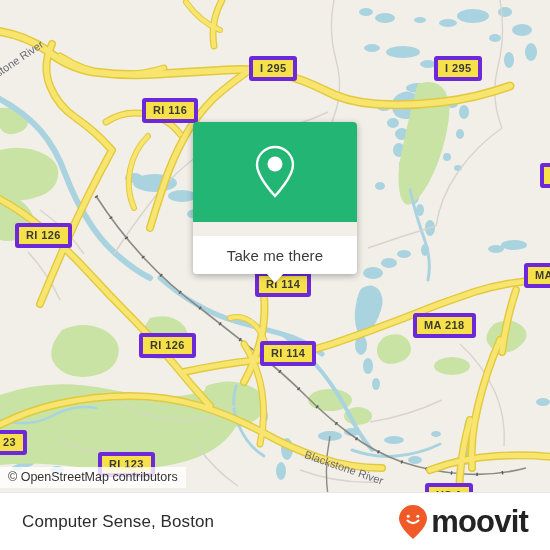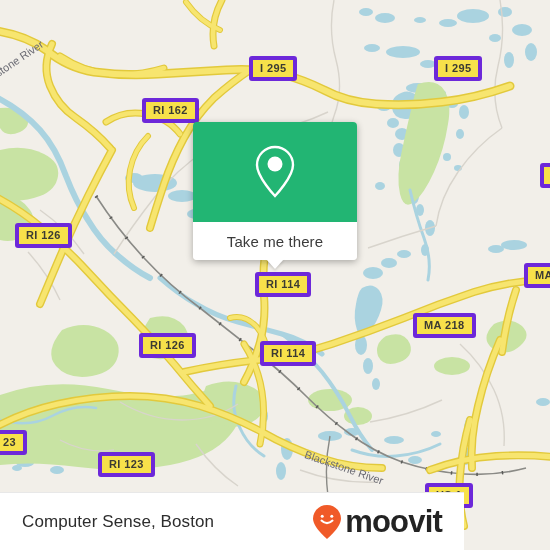--- a/index.html
+++ b/index.html
@@ -75,20 +75,21 @@
     justify-content: center;
   }
   #popup-bottom {
     position: relative;
     height: 38px;
     background: #ffffff;
     border-radius: 0 0 4px 4px;
     display: flex;
     align-items: center;
     justify-content: center;
+    margin-top: 14px;
   }
   #popup-bottom .cta {
     font-size: 15px;
     color: #3b3b3b;
     letter-spacing: 0.1px;
   }
   #popup-tail {
     position: absolute;
     left: 50%;
     bottom: -9px;
@@ -109,21 +110,21 @@
     font-size: 12.5px;
     padding: 3px 8px 4px 8px;
     z-index: 30;
     white-space: nowrap;
   }
   
   #bottombar {
     position: absolute;
     left: 0;
     bottom: 0;
-    width: 464px;
+    width: 550px;
     height: 58px;
     background: #ffffff;
     border-top: 1px solid #e8e8e8;
     display: flex;
     align-items: center;
     justify-content: space-between;
     padding: 0 22px 0 22px;
     box-sizing: border-box;
     z-index: 50;
   }
@@ -342,21 +343,21 @@
           <path d="M222 0 q-12 22 -8 46" stroke-width="4.6"></path>
           <path d="M186 2 q14 20 34 28" stroke-width="4"></path>
         </g>
 
       </g>
     </svg>
 
     <div id="shield-layer">
         <div class="shield" style="left: 249px; top: 56px;">I 295</div>
         <div class="shield" style="left: 434px; top: 56px;">I 295</div>
-        <div class="shield" style="left: 142px; top: 98px;">RI 162</div>
+        <div class="shield" style="left: 142px; top: 98px;">RI 116</div>
         <div class="shield" style="left: 15px; top: 223px;">RI 126</div>
         <div class="shield" style="left: 139px; top: 333px;">RI 126</div>
         <div class="shield" style="left: 255px; top: 272px;">RI 114</div>
         <div class="shield" style="left: 260px; top: 341px;">RI 114</div>
         <div class="shield" style="left: 413px; top: 313px;">MA 218</div>
         <div class="shield" style="left: 524px; top: 263px;">MA</div>
         <div class="shield" style="left: 98px; top: 412px; margin-top: 40px;">RI 123</div>
         <div class="shield" style="left: -8px; top: 430px;">23</div>
         <div class="shield" style="left: 425px; top: 483px;">US 1</div>
         <div class="shield" style="left: 540px; top: 163px;">1</div>
@@ -373,20 +374,21 @@
           <path d="M23 4 C13 4 5 12 5 22 C5 34 23 53 23 53 C23 53 41 34 41 22 C41 12 33 4 23 4 Z" fill="none" stroke="#ffffff" stroke-width="2.4"></path>
           <circle cx="23" cy="21" r="7.5" fill="#ffffff"></circle>
         </svg>
       </div>
       <div id="popup-bottom">
         <span class="cta">Take me there</span>
         <div id="popup-tail"></div>
       </div>
     </div>
 
+    <div id="osm-attrib">© OpenStreetMap contributors</div>
 
   </div>
 
   <div id="bottombar">
     <div id="place-title">Computer Sense, Boston</div>
     <div id="moovit-logo">
       <svg width="30" height="36" viewBox="0 0 30 36">
         <path d="M15 1 C7.3 1 1 7.1 1 14.6 C1 23.6 15 35 15 35 C15 35 29 23.6 29 14.6 C29 7.1 22.7 1 15 1 Z" fill="#f05a28"></path>
         <circle cx="10.2" cy="12.2" r="1.5" fill="#ffffff"></circle>
         <circle cx="19.8" cy="12.2" r="1.5" fill="#ffffff"></circle>

